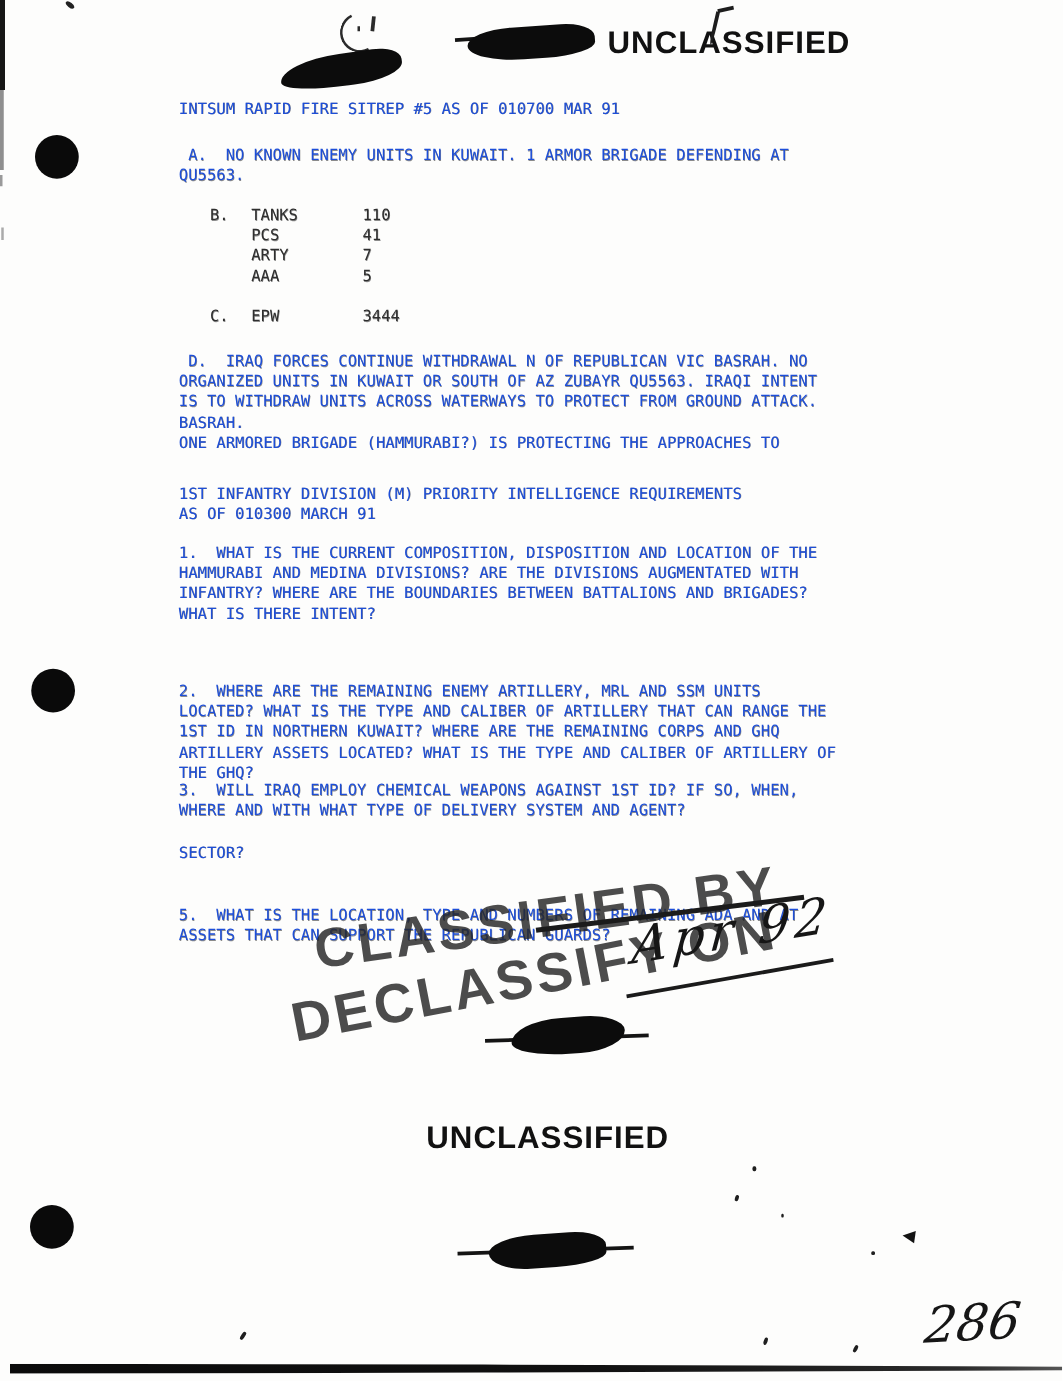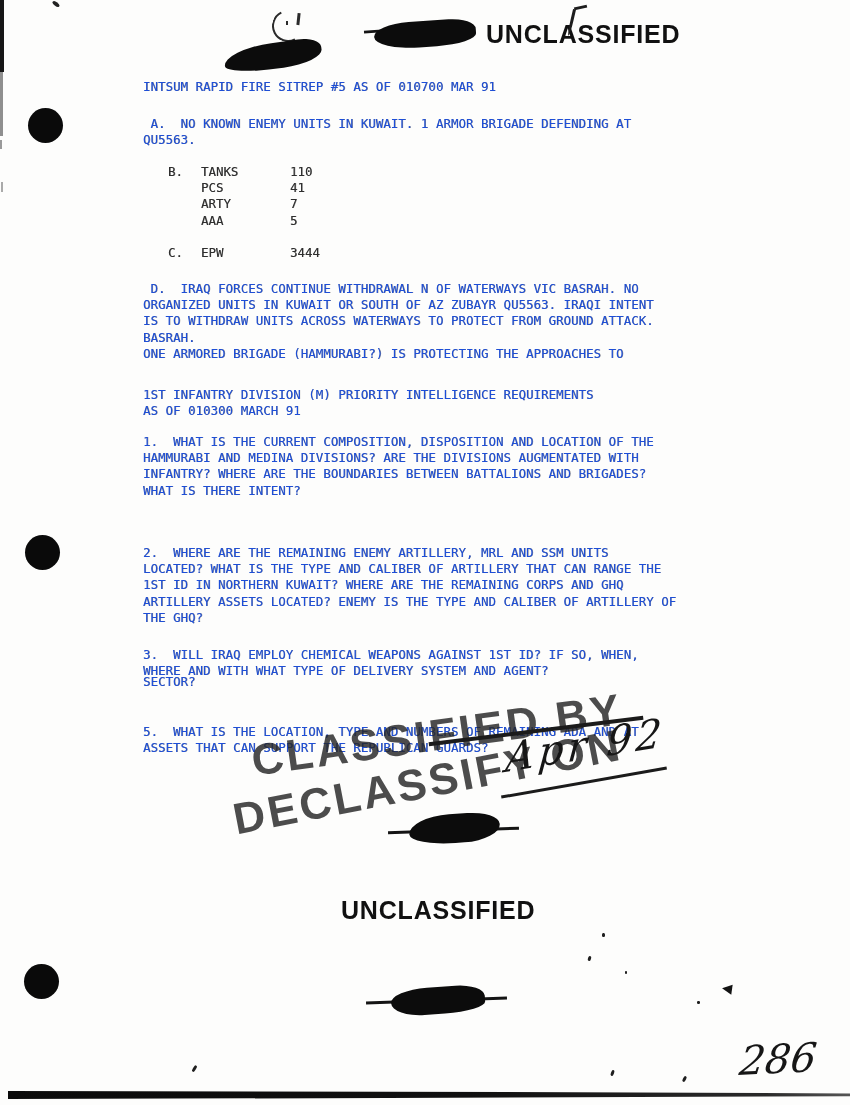--- a/index.html
+++ b/index.html
@@ -11,21 +11,21 @@
   .para{position:absolute; left:143px; color:#1d4ed8;}
   .pline{
     white-space:pre; font-size:12.4px; line-height:16.2px;
     letter-spacing:0.05px;
     text-shadow:0.4px 0.4px 0.2px rgba(45,45,45,0.55);
   }
   .title-line{top:79px;}
   .sec-a{top:116px;}
   .sec-d{top:281px;}
   .pir-head{top:387px;}
-  .q1{top:434px;} .q2{top:545px;} .q3{top:647px;} .q4{top:674px;} .q5{top:724px;}
+  .q1{top:434px;} .q2{top:545px;} .q3{top:624px;} .q4{top:674px;} .q5{top:724px;}
   
   .bc-table{position:absolute; left:168px; color:#2e2e2e;}
   .sec-b{top:164px;} .sec-c{top:245px;}
   .trow{display:flex; line-height:16.2px; font-size:12.4px;
         text-shadow:0.4px 0.4px 0.2px rgba(45,45,45,0.55); white-space:pre;}
   .tlabel{width:33px;} .tname{width:89px;}
   
   .classification{
     position:absolute; font-family:"Liberation Sans",sans-serif;
     font-weight:700; color:#111; letter-spacing:0.8px;
@@ -163,21 +163,21 @@
 
   <div class="bc-table sec-c">
     <div class="trow">
       <span class="tlabel">C.</span>
       <span class="tname">EPW</span>
       <span class="tvalue">3444</span>
     </div>
   </div>
 
   <div class="para sec-d">
-    <div class="pline"> D.  IRAQ FORCES CONTINUE WITHDRAWAL N OF WATERWAYS VIC BASRAH. NO</div>
+    <div class="pline"> D.  IRAQ FORCES CONTINUE WITHDRAWAL N OF REPUBLICAN VIC BASRAH. NO</div>
     <div class="pline">ORGANIZED UNITS IN KUWAIT OR SOUTH OF AZ ZUBAYR QU5563. IRAQI INTENT</div>
     <div class="pline">IS TO WITHDRAW UNITS ACROSS WATERWAYS TO PROTECT FROM GROUND ATTACK.</div>
     <div class="pline">BASRAH.</div>
     <div class="pline">ONE ARMORED BRIGADE (HAMMURABI?) IS PROTECTING THE APPROACHES TO</div>
   </div>
 
   <div class="para pir-head">
     <div class="pline">1ST INFANTRY DIVISION (M) PRIORITY INTELLIGENCE REQUIREMENTS</div>
     <div class="pline">AS OF 010300 MARCH 91</div>
   </div>
@@ -186,21 +186,21 @@
     <div class="pline">1.  WHAT IS THE CURRENT COMPOSITION, DISPOSITION AND LOCATION OF THE</div>
     <div class="pline">HAMMURABI AND MEDINA DIVISIONS? ARE THE DIVISIONS AUGMENTATED WITH</div>
     <div class="pline">INFANTRY? WHERE ARE THE BOUNDARIES BETWEEN BATTALIONS AND BRIGADES?</div>
     <div class="pline">WHAT IS THERE INTENT?</div>
   </div>
 
   <div class="para q2">
     <div class="pline">2.  WHERE ARE THE REMAINING ENEMY ARTILLERY, MRL AND SSM UNITS</div>
     <div class="pline">LOCATED? WHAT IS THE TYPE AND CALIBER OF ARTILLERY THAT CAN RANGE THE</div>
     <div class="pline">1ST ID IN NORTHERN KUWAIT? WHERE ARE THE REMAINING CORPS AND GHQ</div>
-    <div class="pline">ARTILLERY ASSETS LOCATED? ENEMY IS THE TYPE AND CALIBER OF ARTILLERY OF</div>
+    <div class="pline">ARTILLERY ASSETS LOCATED? WHAT IS THE TYPE AND CALIBER OF ARTILLERY OF</div>
     <div class="pline">THE GHQ?</div>
   </div>
 
   <div class="para q3">
     <div class="pline">3.  WILL IRAQ EMPLOY CHEMICAL WEAPONS AGAINST 1ST ID? IF SO, WHEN,</div>
     <div class="pline">WHERE AND WITH WHAT TYPE OF DELIVERY SYSTEM AND AGENT?</div>
   </div>
 
   <div class="para q4">
     <div class="pline">SECTOR?</div>

